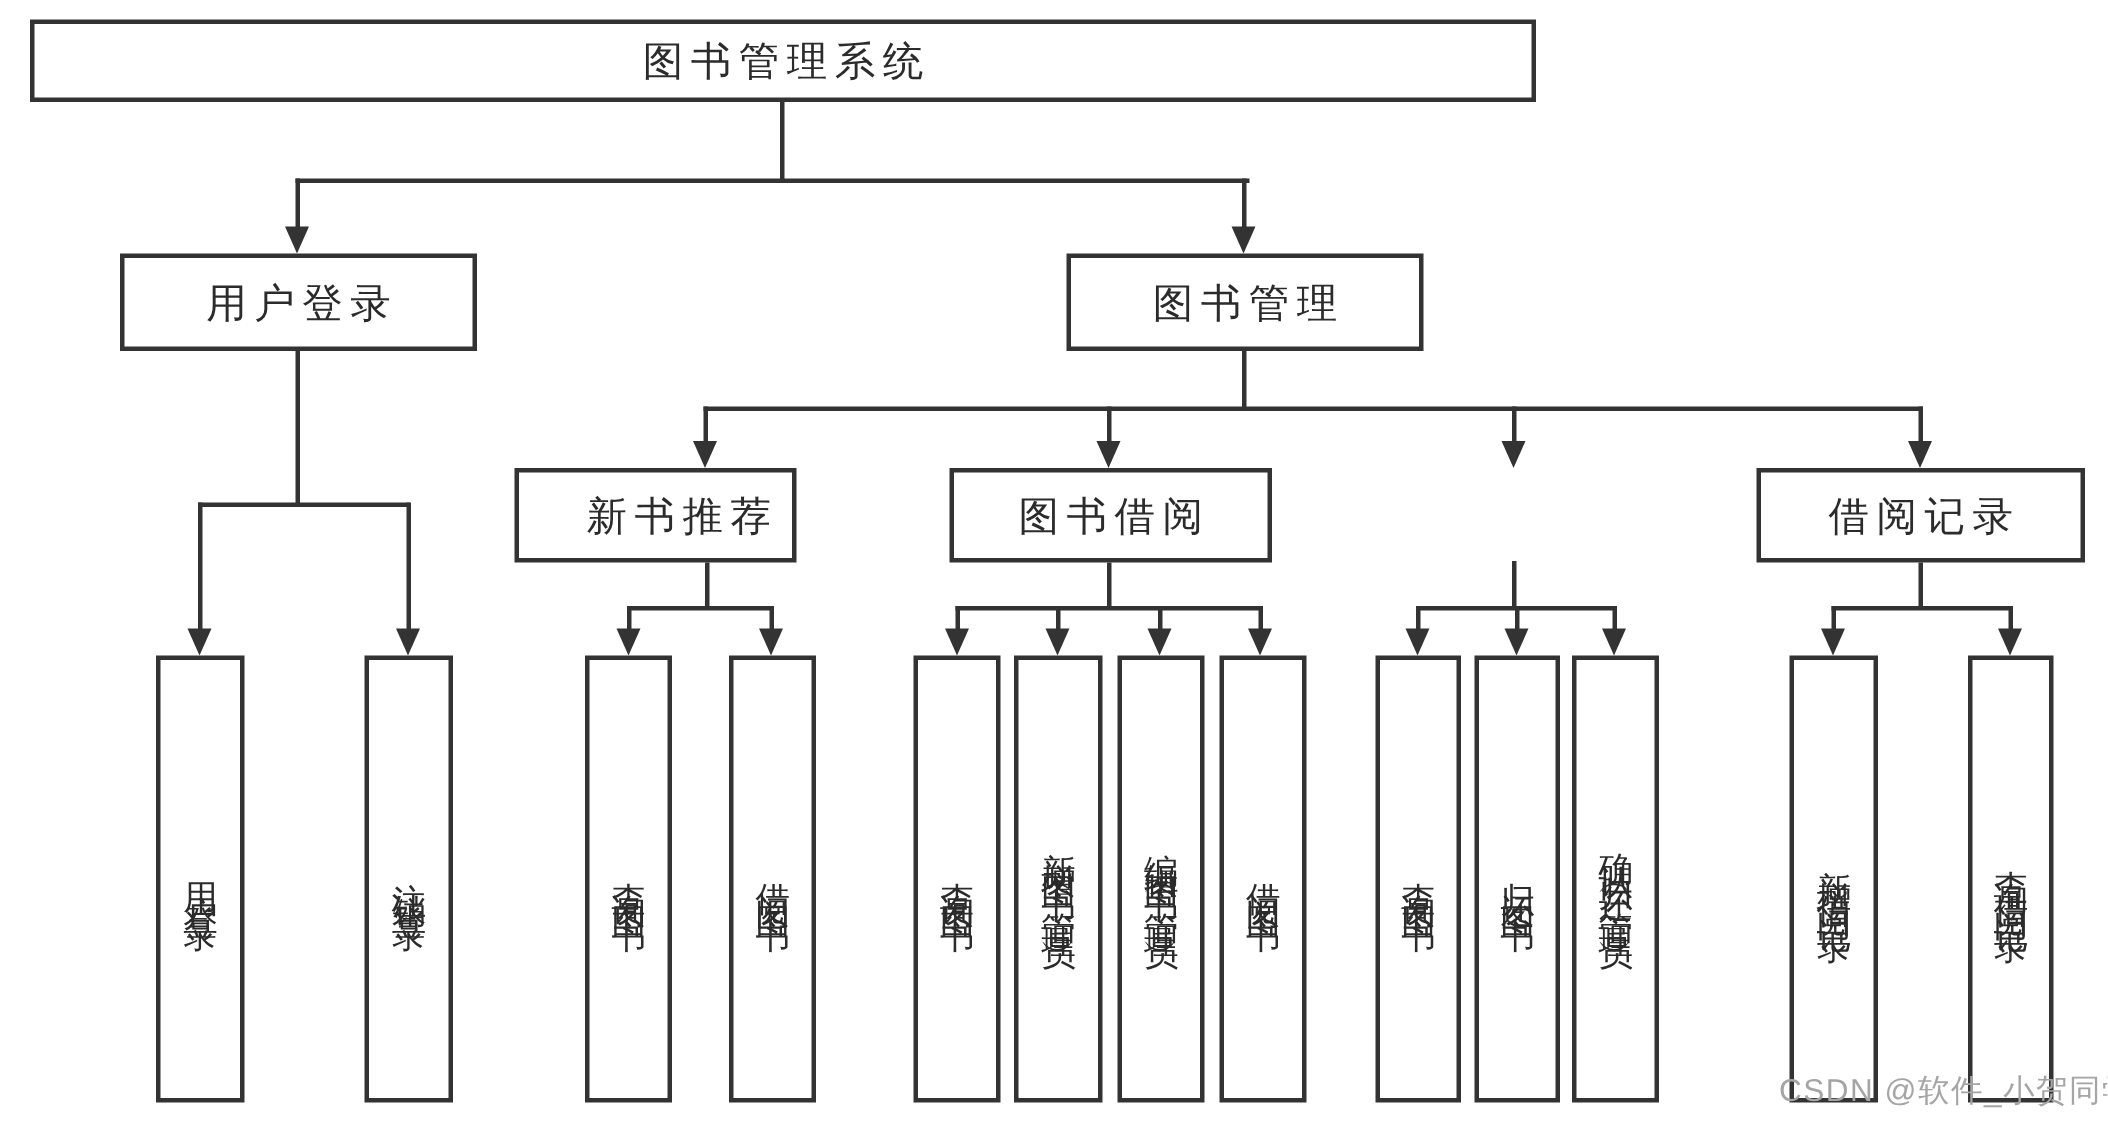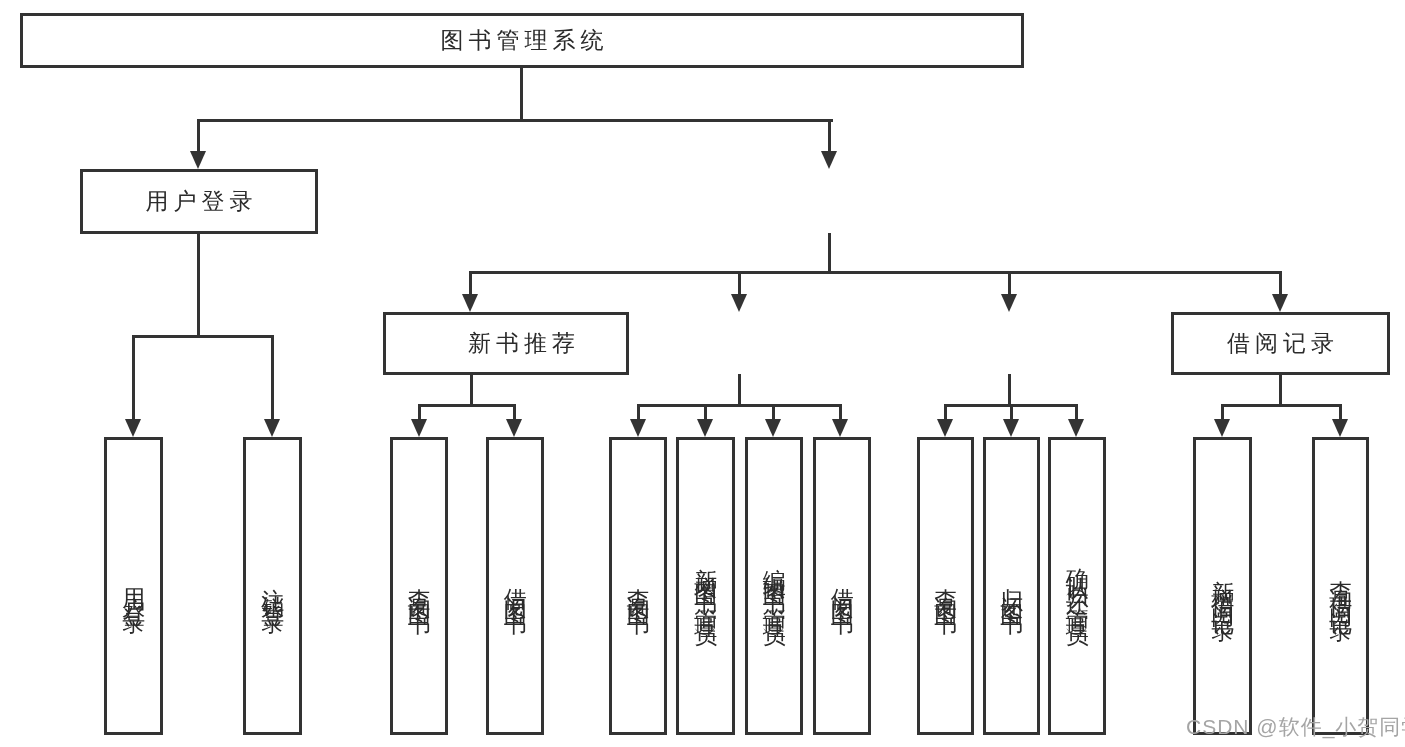--- a/index.html
+++ b/index.html
@@ -22,21 +22,21 @@
     box-sizing: border-box;
     border: 3px solid var(--line);
     background: var(--bg);
     display: flex;
     align-items: center;
     justify-content: center;
     color: var(--text);
     z-index: 2;
   }
   .hlabel {
-    font-size: 23px;
+    font-size: 27px;
     letter-spacing: 5px;
     padding-left: 5px;
     white-space: nowrap;
   }
   .vlabel {
     writing-mode: vertical-rl;
     text-orientation: mixed;
     font-size: 23px;
     letter-spacing: 8px;
     line-height: 1.1;
@@ -131,23 +131,29 @@
   <div class="line" style="left:1339px; top:404px; width:3px;   height:17px;"></div>
   <div class="arrow" style="left:1332px; top:419px;"></div>
 
   <div class="box" style="left:20px; top:13px; width:1004px; height:55px;">
     <span class="hlabel">图书管理系统</span>
   </div>
 
   <div class="box" style="left:80px; top:169px; width:238px; height:65px;">
     <span class="hlabel">用户登录</span>
   </div>
-
-  <div class="box" style="left:383px; top:312px; width:246px; height:63px;padding-left:31px;">
+  <div class="box" style="left:711px; top:169px; width:238px; height:65px;">
+    <span class="hlabel">图书管理</span>
+  </div>
+
+  <div class="box" style="left:343px; top:312px; width:188px; height:63px;padding-left:31px;">
     <span class="hlabel">新书推荐</span>
+  </div>
+  <div class="box" style="left:633px; top:312px; width:215px; height:63px;">
+    <span class="hlabel">图书借阅</span>
   </div>
   <div class="box" style="left:1171px; top:312px; width:219px; height:63px;">
     <span class="hlabel">借阅记录</span>
   </div>
 
   <div class="box" style="left:104px; top:437px; width:59px; height:298px;">
     <span class="vlabel">用户登录</span>
   </div>
   <div class="box" style="left:243px; top:437px; width:59px; height:298px;">
     <span class="vlabel">注销登录</span>

